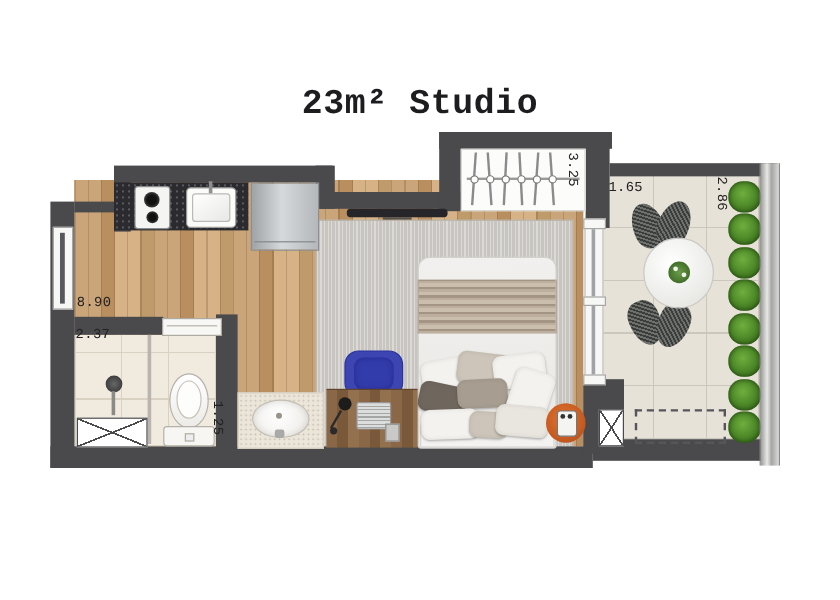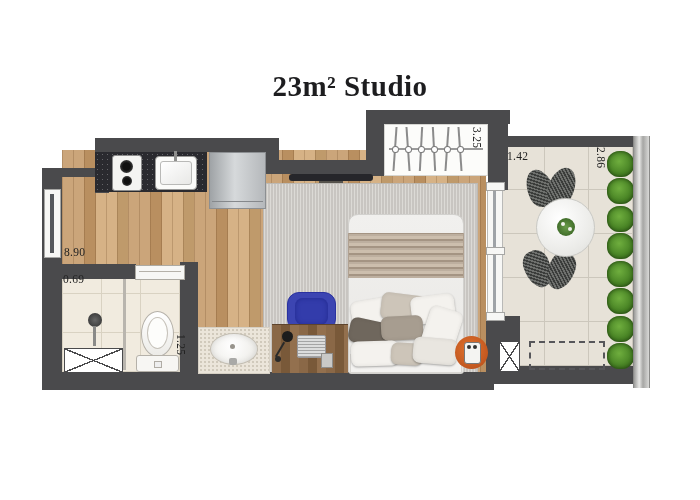--- a/index.html
+++ b/index.html
@@ -1,17 +1,17 @@
 <!DOCTYPE html>
 <html><head>
 <meta charset="utf-8">
 <style>
   html,body{margin:0;padding:0;background:#fff;}
   .canvas{position:relative;width:700px;height:500px;background:#fff;overflow:hidden;
-          font-family:Liberation Serif, serif;}
+          font-family:Liberation Mono, monospace;}
   .abs{position:absolute;}
   .title{position:absolute;left:0;top:70px;width:700px;text-align:center;
          font-size:29px;font-weight:700;color:#1d1d1f;letter-spacing:.5px;}
   .wall{position:absolute;background:#4a4a4c;}
   .dim{position:absolute;font-size:11.5px;font-weight:500;color:#222;letter-spacing:.3px;white-space:nowrap;}
   .dim.v{transform:rotate(90deg);transform-origin:top left;}
 
   
   .wood{position:absolute;background-color:#c29e71;background-image:
     repeating-linear-gradient(90deg, rgba(96,60,26,.22) 0 1px, rgba(0,0,0,0) 1px 11px),
@@ -220,19 +220,19 @@
   <div class="plant" style="left:607px;top:261px;"></div>
   <div class="plant" style="left:607px;top:288px;"></div>
   <div class="plant" style="left:607px;top:316px;"></div>
   <div class="plant" style="left:607px;top:343px;"></div>
   <div class="railing" style="left:633px;top:136px;width:15px;height:252px;"></div>
 
   <div class="dashed" style="left:529px;top:341px;width:72px;height:25px;"></div>
   <div class="xbox" style="left:499px;top:341px;width:19px;height:29px;"></div>
 
   <div class="dim" style="left:64px;top:246px;">8.90</div>
-  <div class="dim" style="left:63px;top:273px;">0.69</div>
+  <div class="dim" style="left:63px;top:273px;">2.37</div>
   <div class="dim v" style="left:187px;top:334px;">1.25</div>
   <div class="dim v" style="left:483px;top:127px;">3.25</div>
-  <div class="dim" style="left:507px;top:150px;">1.42</div>
+  <div class="dim" style="left:507px;top:150px;">1.65</div>
   <div class="dim v" style="left:607px;top:147px;">2.86</div>
 
 </div>
 
 </body></html>

